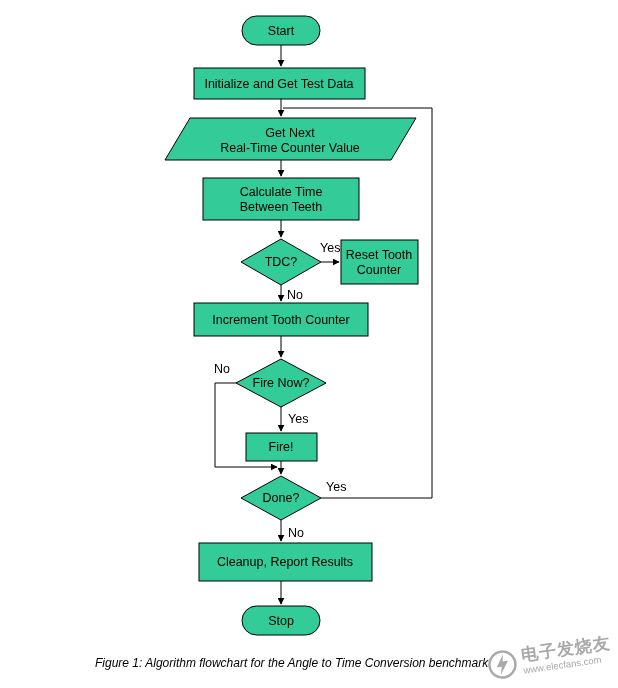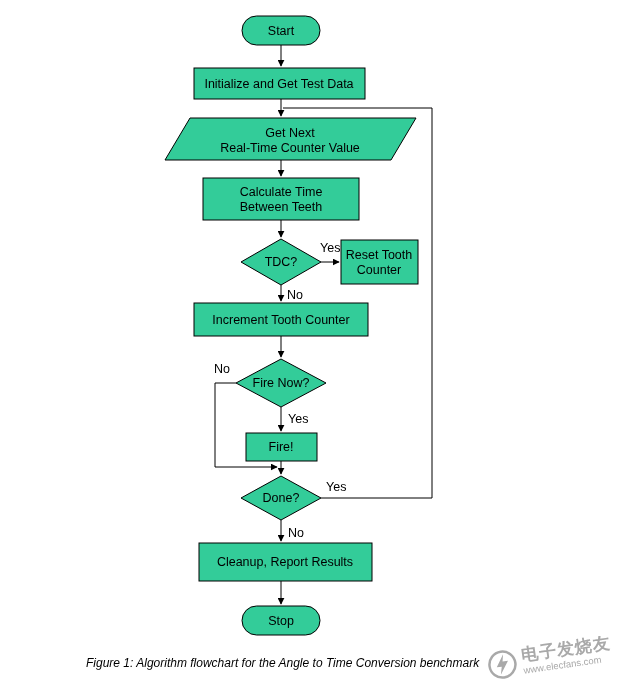--- a/index.html
+++ b/index.html
@@ -8,21 +8,21 @@
     font-family:"Liberation Sans", sans-serif;position:relative;
   }
   .stage{position:relative;width:618px;height:688px;}
   svg text{
     font-family:"Liberation Sans", sans-serif;
     font-size:12.5px;fill:#000;
   }
   .node-shape{stroke-width:1;}
   .edge{stroke:#000;stroke-width:1;fill:none;}
   .caption{
-    position:absolute;left:86px;top:656px;width:520px;
+    position:absolute;left:95px;top:656px;width:520px;
     font-size:12px;font-style:italic;color:#000;white-space:nowrap;
   }
   .watermark{
     position:absolute;right:6px;bottom:14px;
     display:flex;align-items:center;gap:4px;
     color:#a9a9a9;transform:rotate(-8deg);transform-origin:center;
   }
   .watermark .wm-text{display:flex;flex-direction:column;line-height:1.1;}
   .watermark .wm-brand{font-size:17px;font-weight:bold;letter-spacing:1px;}
   .watermark .wm-url{font-size:9.5px;}

